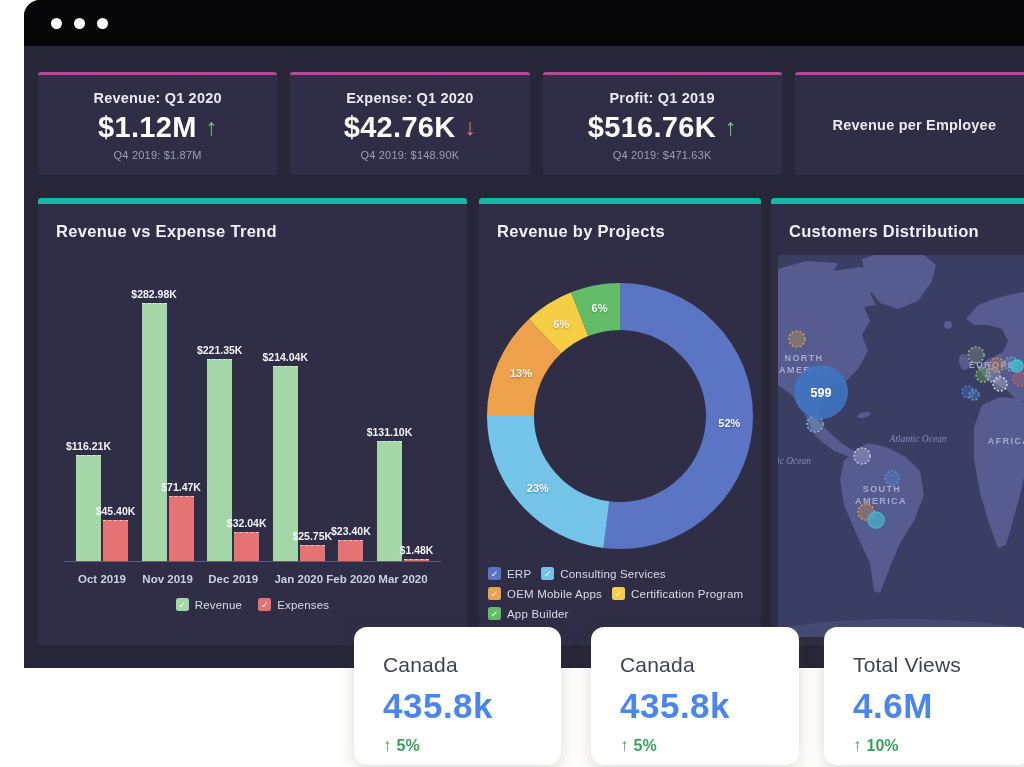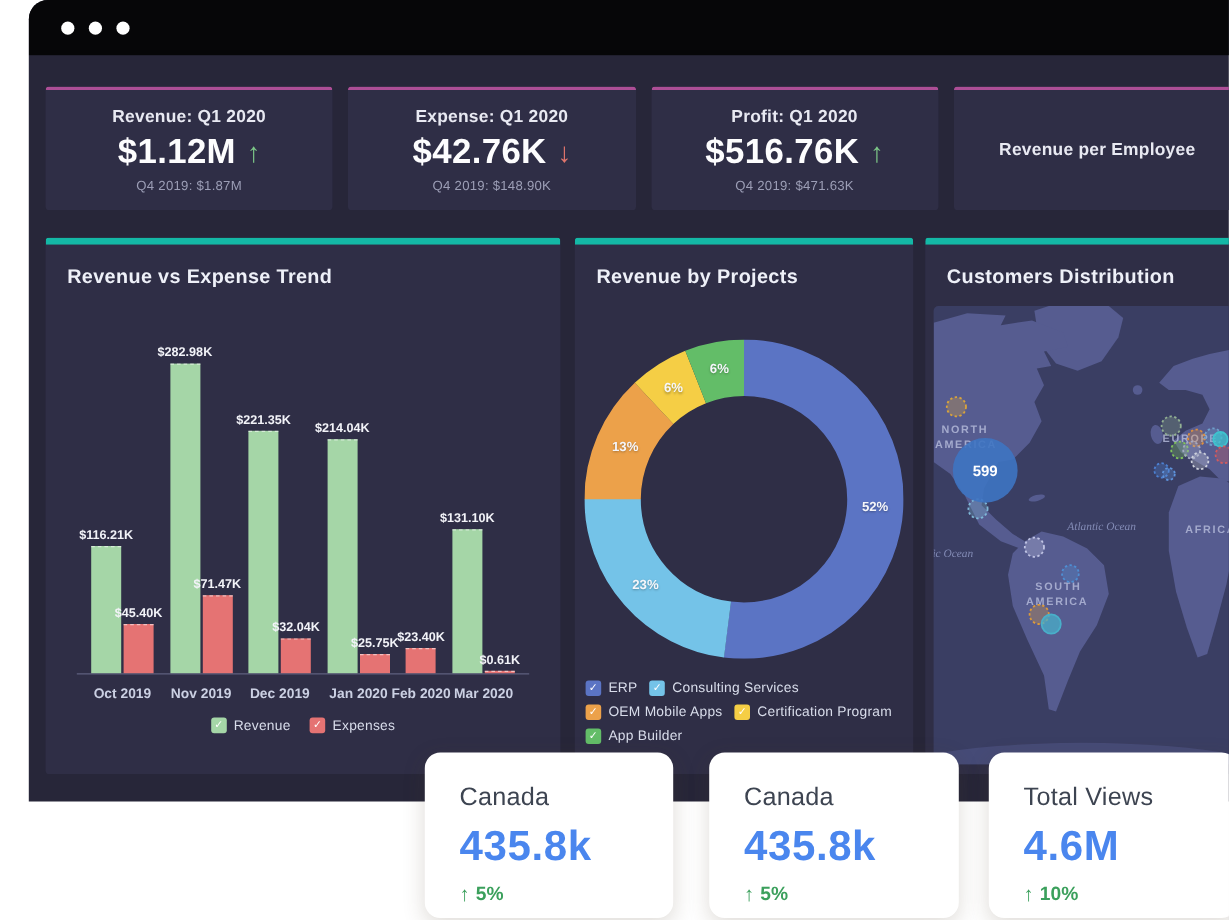--- a/index.html
+++ b/index.html
@@ -112,21 +112,21 @@
       </div>
       <div class="kpi-card">
         <div class="kpi-title">Expense: Q1 2020</div>
         <div class="kpi-value-row">
           <span class="kpi-value">$42.76K</span>
           <span class="kpi-arrow down">↓</span>
         </div>
         <div class="kpi-comparison">Q4 2019: $148.90K</div>
       </div>
       <div class="kpi-card">
-        <div class="kpi-title">Profit: Q1 2020</div>
+        <div class="kpi-title">Profit: Q1 2019</div>
         <div class="kpi-value-row">
           <span class="kpi-value">$516.76K</span>
           <span class="kpi-arrow up">↑</span>
         </div>
         <div class="kpi-comparison">Q4 2019: $471.63K</div>
       </div>
       <div class="kpi-card">
         <div class="kpi-title">Revenue per Employee</div>
 
       </div>
@@ -177,21 +177,21 @@
               <div class="bar" style="background: rgb(229, 115, 115); height: 21.3408px;">
                 <span class="val">$23.40K</span>
               </div>
               <span class="month">Feb 2020</span>
             </div>
             <div class="bar-group">
               <div class="bar" style="background: rgb(165, 214, 167); height: 119.563px;">
                 <span class="val">$131.10K</span>
               </div>
               <div class="bar" style="background: rgb(229, 115, 115); height: 2px;">
-                <span class="val">$0.61K</span>
+                <span class="val">$1.48K</span>
               </div>
               <span class="month">Mar 2020</span>
             </div>
           </div>
         <div class="chart-legend">
             <span class="legend-item">
               <span class="legend-swatch" style="background: rgb(165, 214, 167);">✓</span>
               <span class="legend-label">Revenue</span>
             </span>
             <span class="legend-item">

